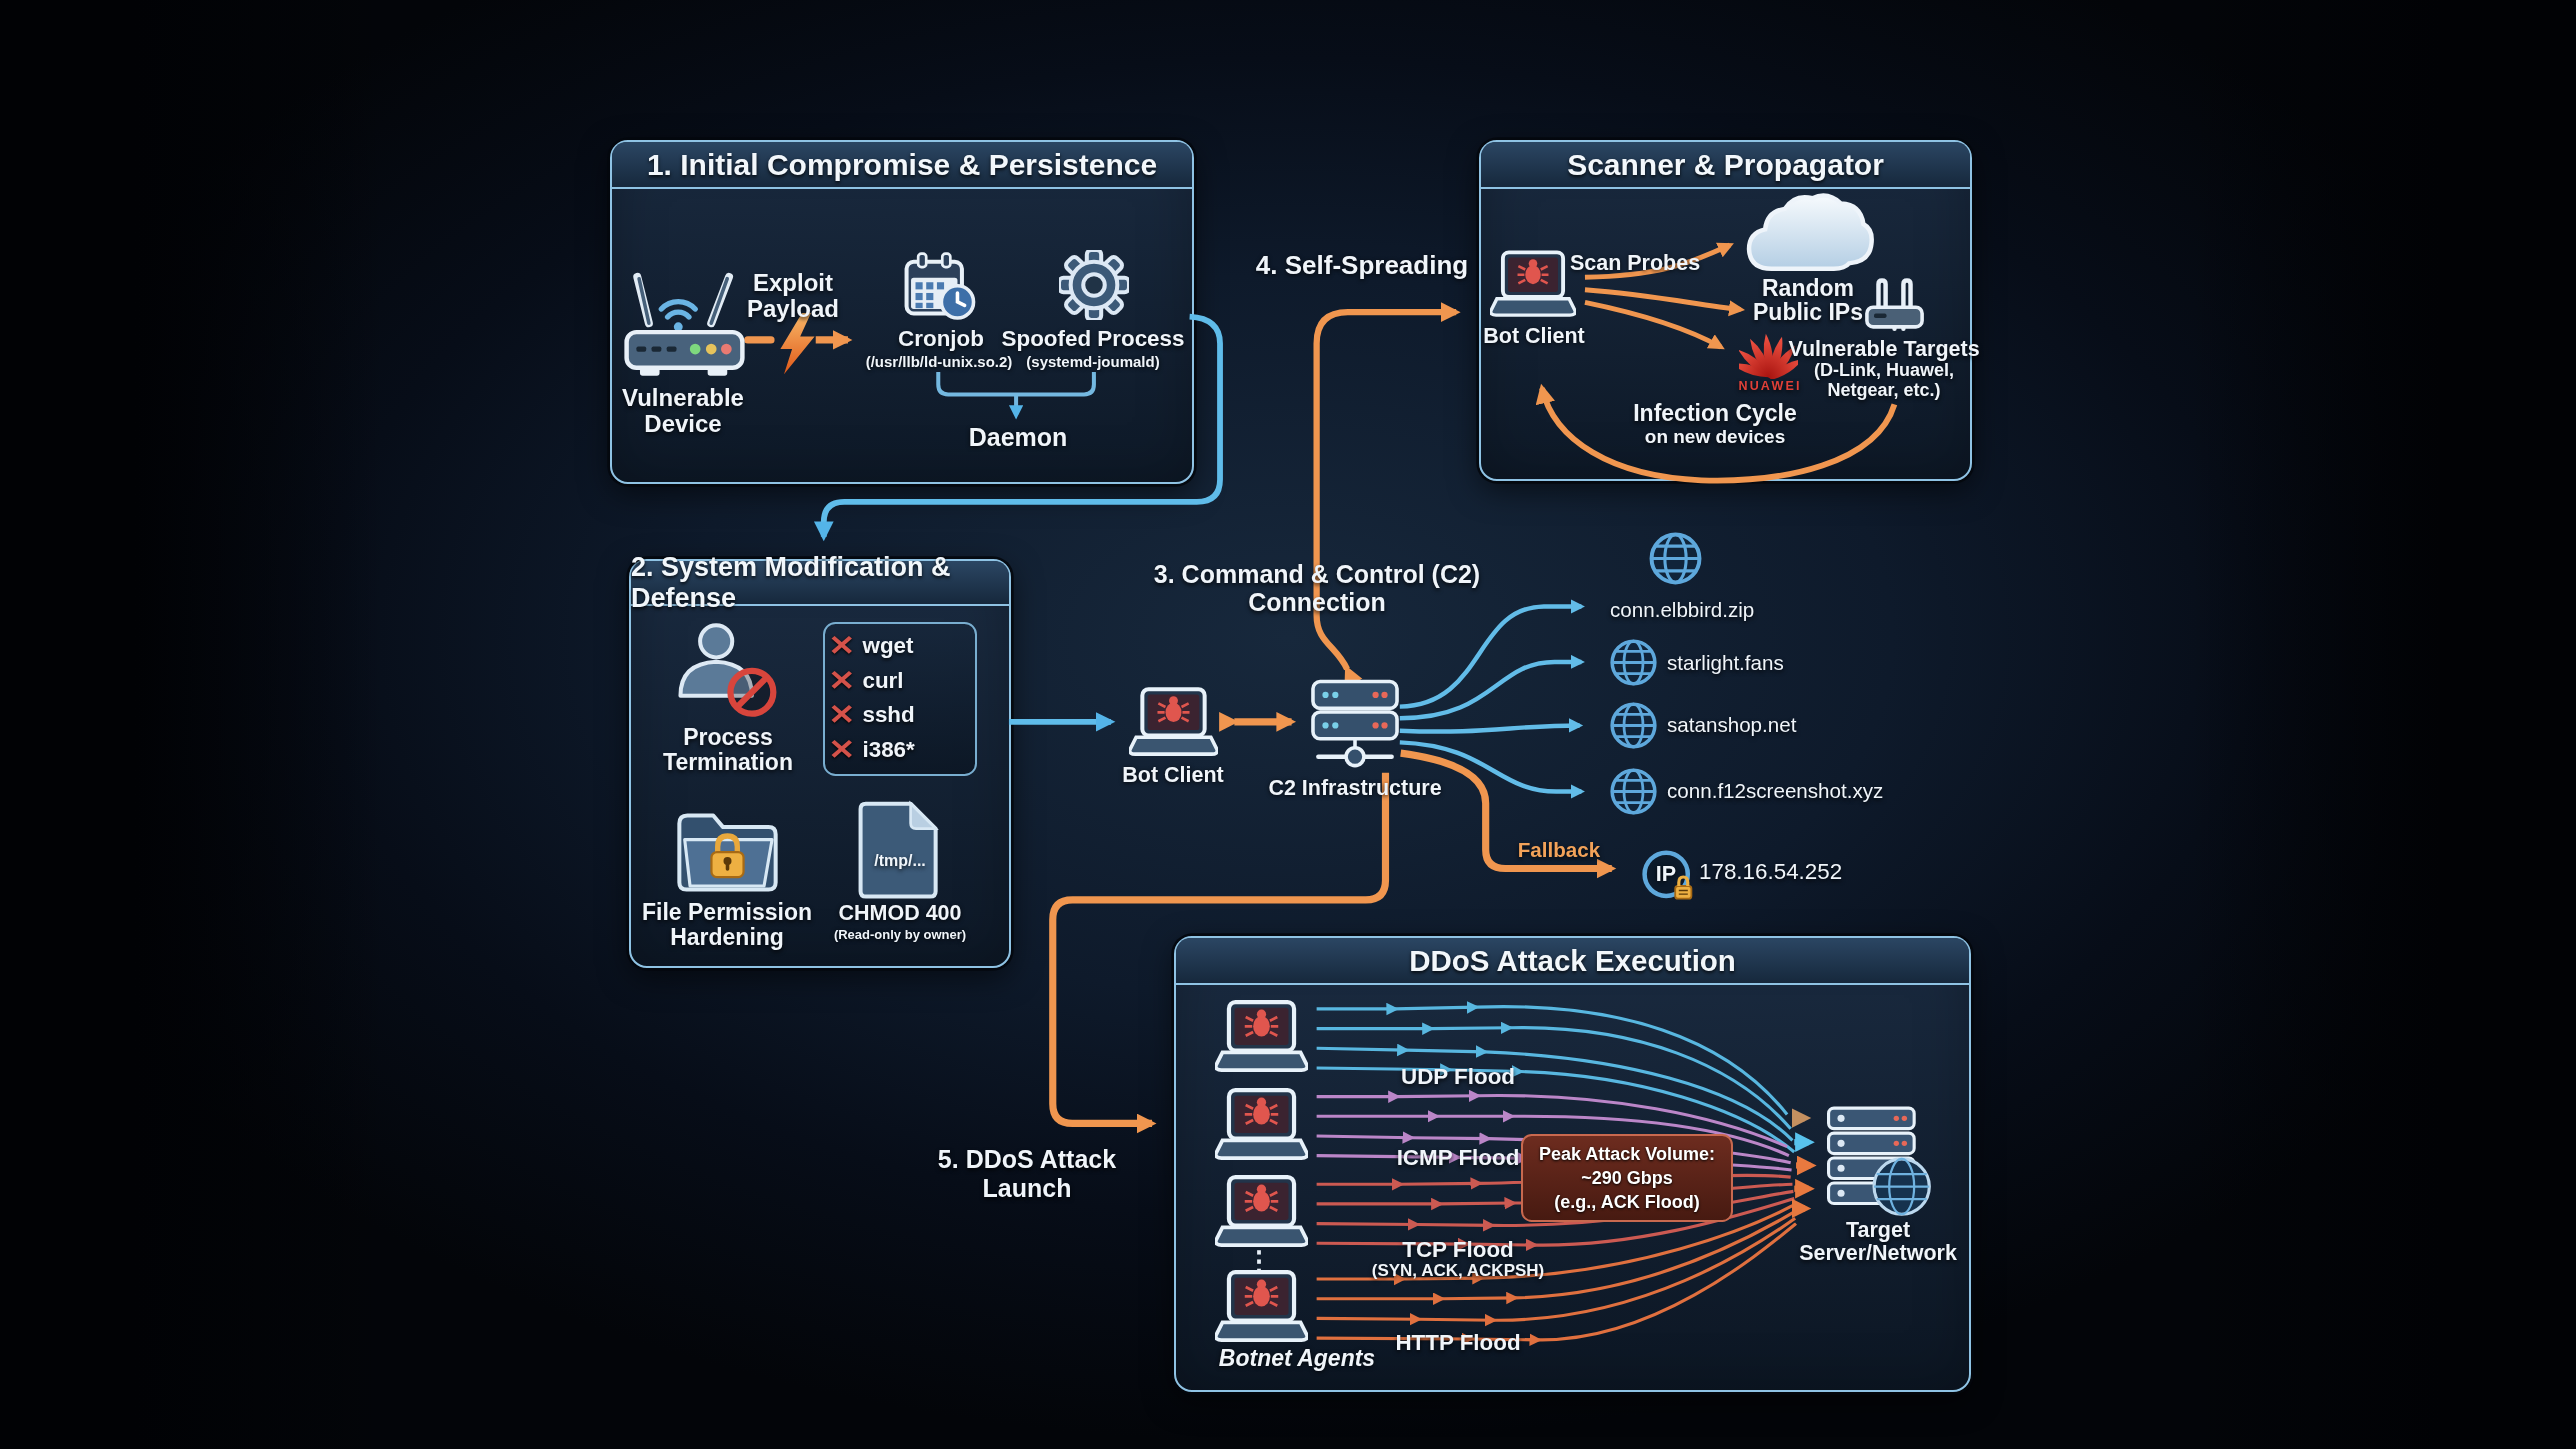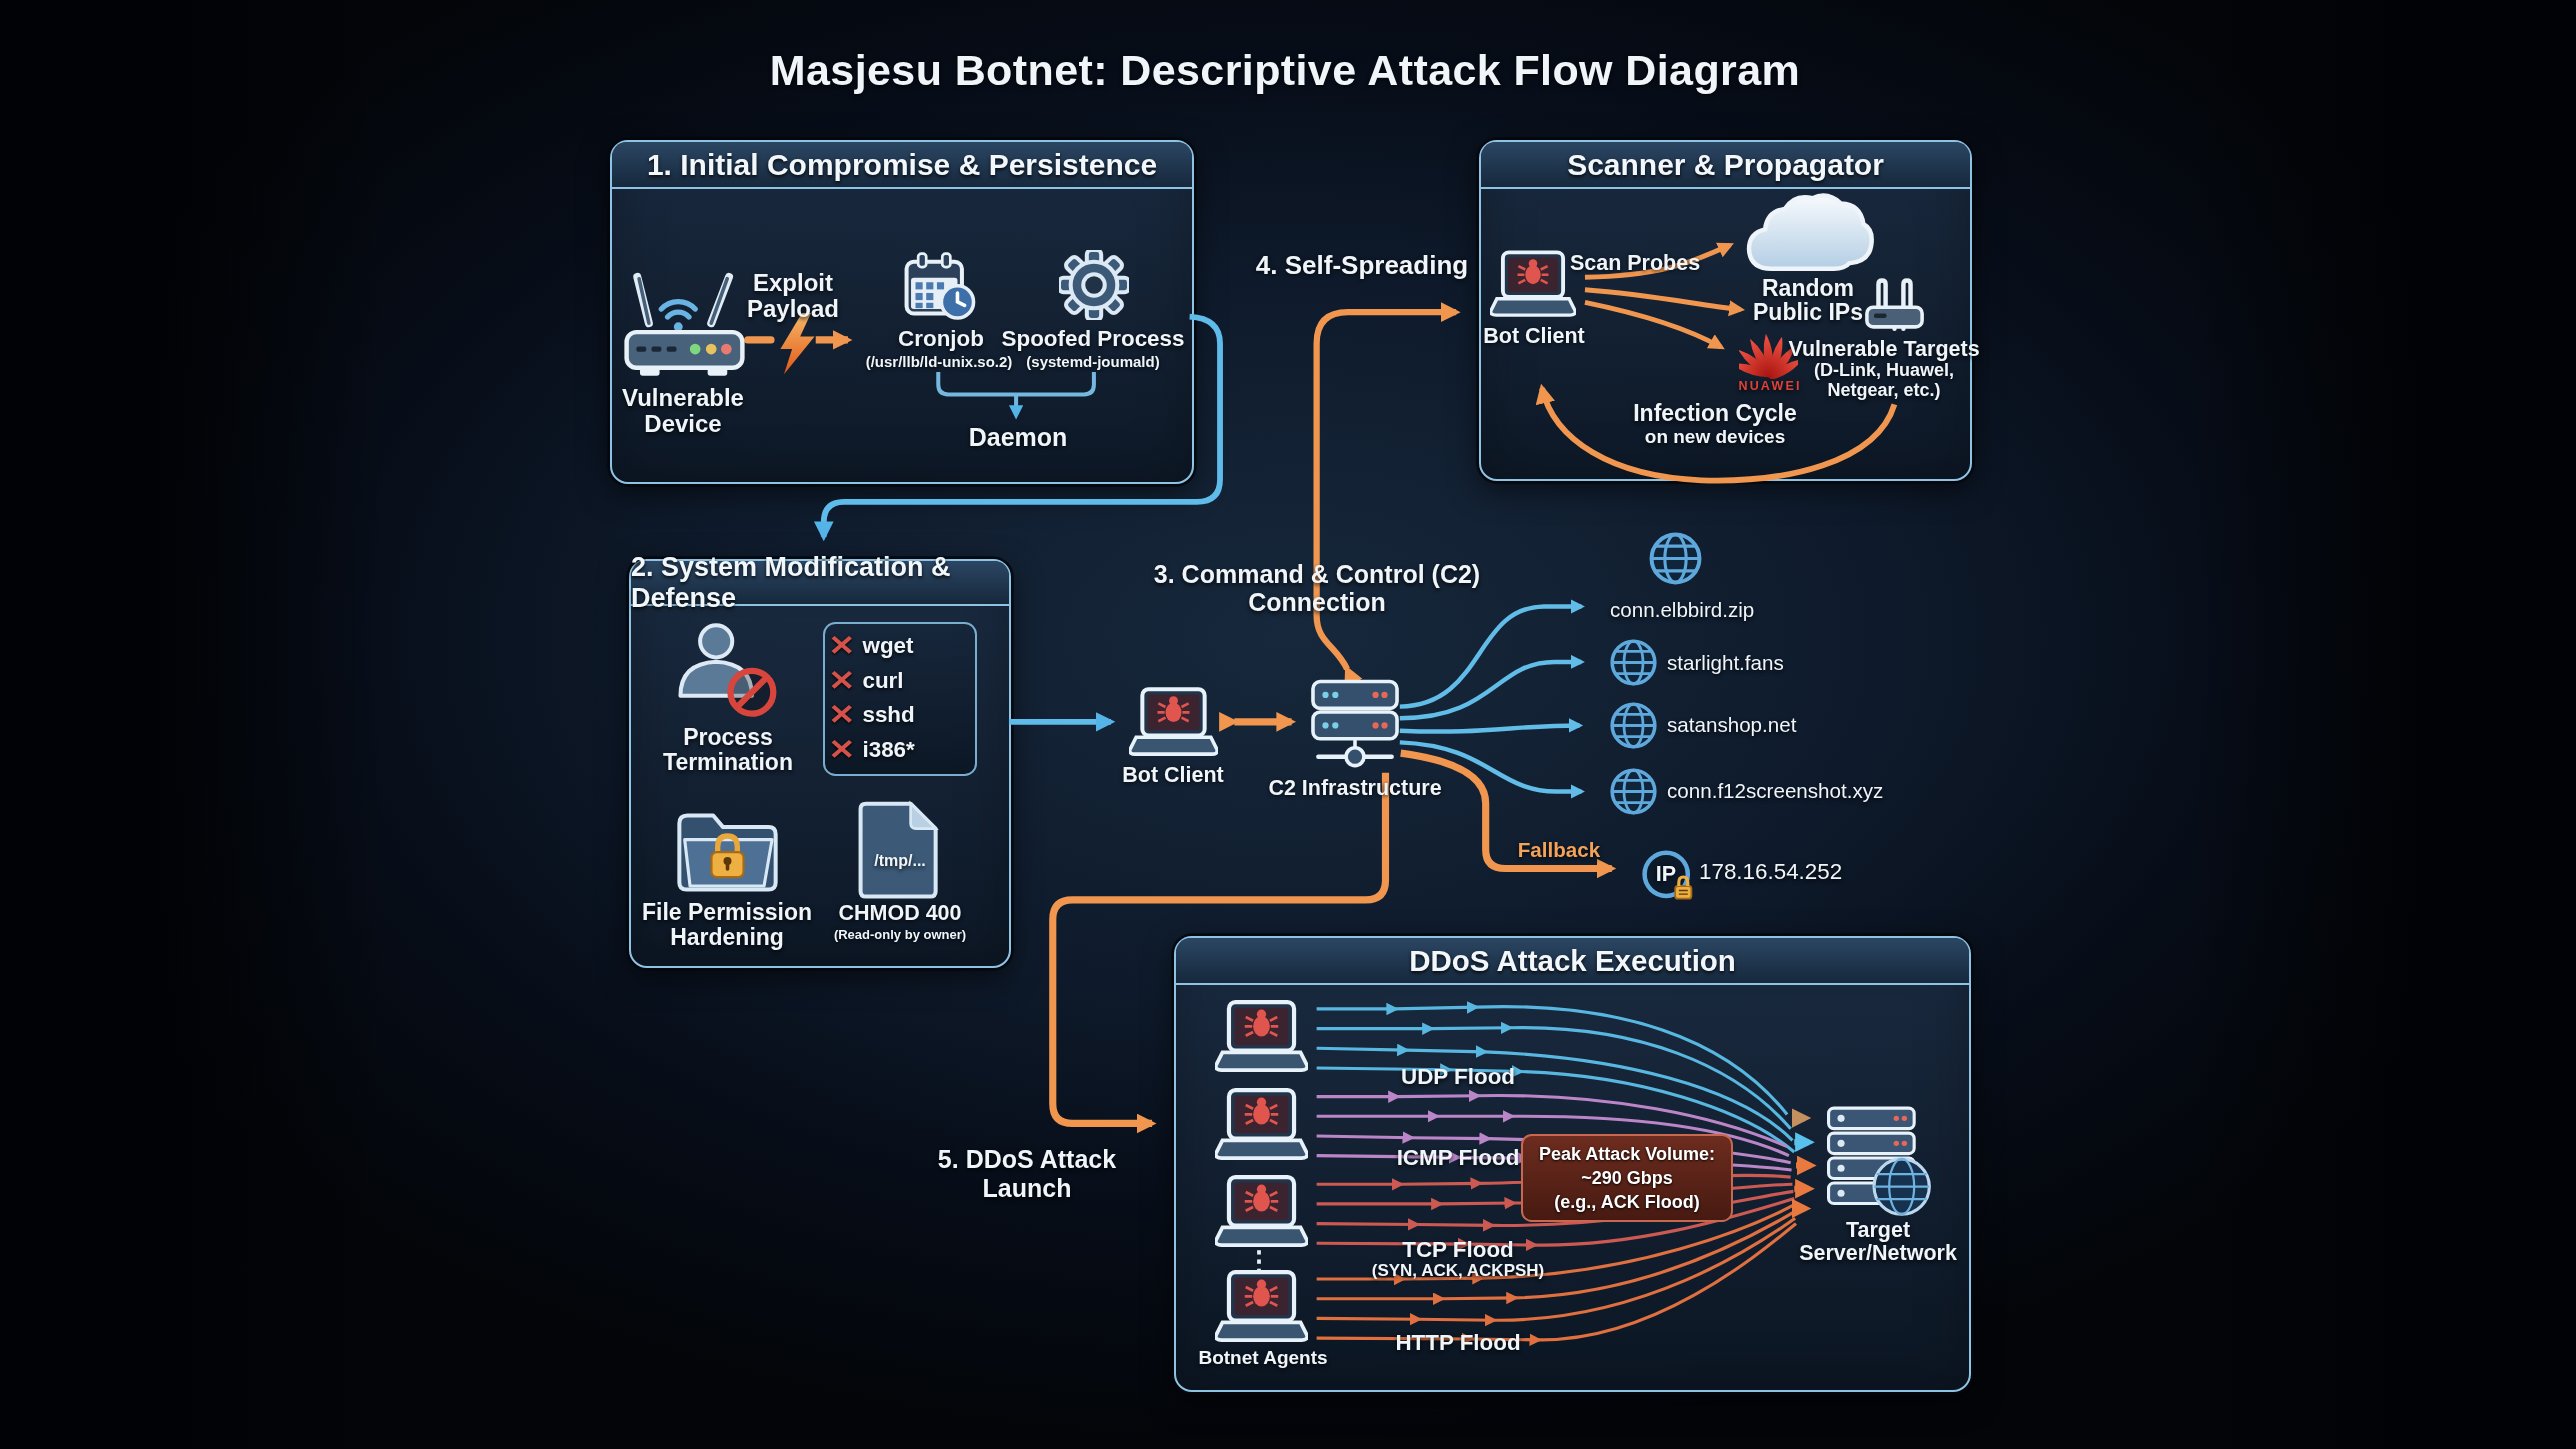--- a/index.html
+++ b/index.html
@@ -463,21 +463,20 @@
   <div class="icon" style="left:1641px;top:850px;width:54px;height:54px;">
     <svg width="54" height="54" viewBox="0 0 60 60">
       <circle cx="28" cy="27" r="24" fill="rgba(10,24,40,.5)" stroke="#5ea8dc" stroke-width="5"></circle>
       <rect x="38" y="40" width="18" height="14" rx="3" fill="#eeb042" stroke="#a86a14" stroke-width="2"></rect>
       <path d="M42,40 V36 Q42,30 47,30 Q52,30 52,36 V40" stroke="#eeb042" stroke-width="3.5" fill="none"></path>
       <path d="M42,45 H52 M42,49 H52" stroke="#5a3808" stroke-width="1.5"></path>
     </svg>
   </div>
   <div class="lbl" style="left:1666px;top:874px;font-size:21.5px;">IP</div>
 
-  <div class="lbl" style="left:1285px;top:70px;font-size:43px;letter-spacing:0.4px;">Masjesu Botnet: Descriptive Attack Flow Diagram</div>
 
   <div class="lbl" style="left:683px;top:411px;font-size:24px;line-height:26px;">
     <div>Vulnerable</div>
     <div>Device</div>
   </div>
   <div class="lbl" style="left:793px;top:296px;font-size:24px;line-height:26px;">
     <div>Exploit</div>
     <div>Payload</div>
   </div>
   <div class="lbl" style="left:941px;top:339px;font-size:22.4px;">Cronjob</div>
@@ -551,21 +550,21 @@
   <div class="lbl-left" style="left:1667px;top:663px;font-size:20.6px;">starlight.fans</div>
   <div class="lbl-left" style="left:1667px;top:725px;font-size:20.6px;">satanshop.net</div>
   <div class="lbl-left" style="left:1667px;top:791px;font-size:20.6px;">conn.f12screenshot.xyz</div>
   <div class="lbl-left" style="left:1699px;top:872px;font-size:22.4px;text-align:right;">178.16.54.252</div>
 
   <div class="lbl" style="left:1458px;top:1077px;font-size:22.4px;">UDP Flood</div>
   <div class="lbl" style="left:1458px;top:1158px;font-size:22.4px;">ICMP Flood</div>
   <div class="lbl" style="left:1458px;top:1250px;font-size:22.4px;">TCP Flood</div>
   <div class="lbl" style="left:1458px;top:1271px;font-size:17px;">(SYN, ACK, ACKPSH)</div>
   <div class="lbl" style="left:1458px;top:1343px;font-size:22.4px;">HTTP Flood</div>
-  <div class="lbl" style="left:1263px;top:1358px;font-size:19px;">Botnet Agents</div>
+  <div class="lbl" style="left:1297px;top:1358px;font-size:23px;font-style:italic;">Botnet Agents</div>
   <div class="dots" style="left:1259px;top:1261px;">⋮</div>
   <div class="lbl" style="left:1878px;top:1242px;font-size:21.5px;line-height:23px;">
     <div>Target</div>
     <div>Server/Network</div>
   </div>
 
   <div id="peakbox">
     <div>Peak Attack Volume:</div>
     <div>~290 Gbps</div>
     <div>(e.g., ACK Flood)</div>

